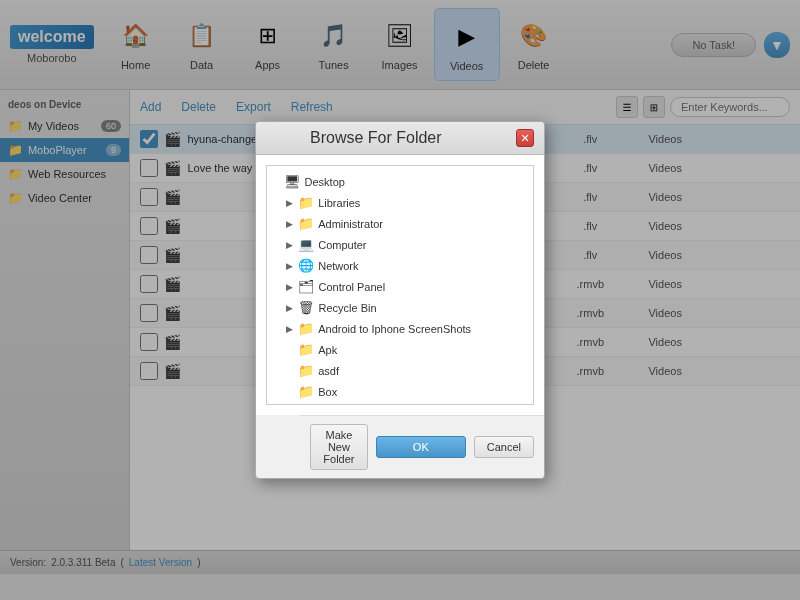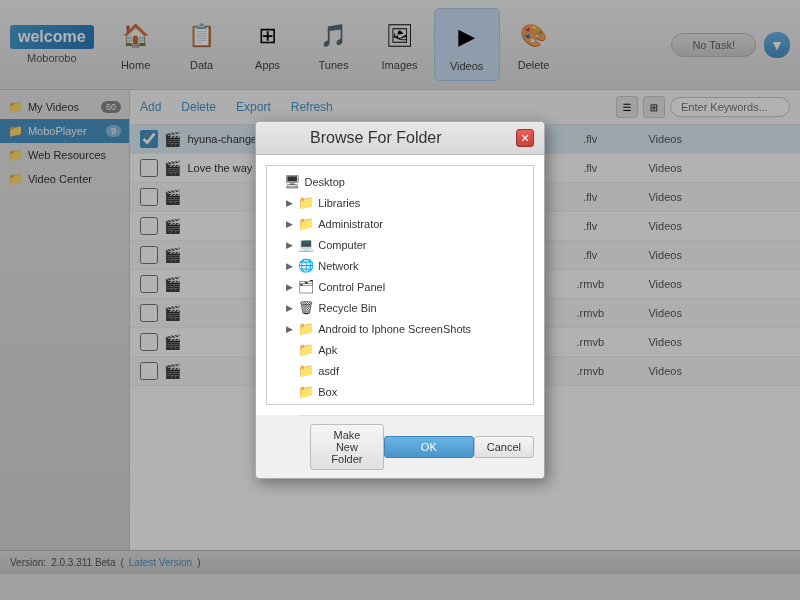--- a/index.html
+++ b/index.html
@@ -266,21 +266,21 @@
       white-space: nowrap;
     }
     .tree-arrow { width: 12px; font-size: 9px; color: #666; }
     .tree-folder-icon { margin-right: 4px; font-size: 13px; }
     .modal-footer {
       background: #f0f0f0;
       border-top: 1px solid #ddd;
       padding: 8px 10px;
       display: flex;
       align-items: center;
-      gap: 0;
+      gap: 8px;
       border-radius: 0 0 4px 4px;
       margin-left: 44px;
     }
     .new-folder-btn {
       background: linear-gradient(to bottom, #f5f5f5, #e0e0e0);
       border: 1px solid #bbb;
       border-radius: 3px;
       padding: 4px 10px;
       font-size: 11px;
       color: #333;
@@ -345,20 +345,21 @@
     </div>
   <div class="toolbar-right">
     <button class="no-task-btn">No Task!</button>
     <button class="download-btn">▼</button>
   </div>
 </div>
 
 <div class="content-area">
 
   <div class="sidebar">
+    <div class="sidebar-section-title">deos on Device</div>
     <div id="sidebar-items">
         <div class="sidebar-item">
           <span class="sidebar-icon">📁</span>
           <span>My Videos</span>
           <span class="count-badge">60</span>
         </div>
         <div class="sidebar-item active">
           <span class="sidebar-icon">📁</span>
           <span>MoboPlayer</span>
           <span class="count-badge">9</span>

